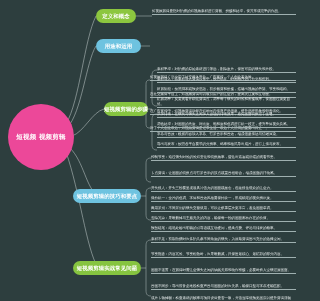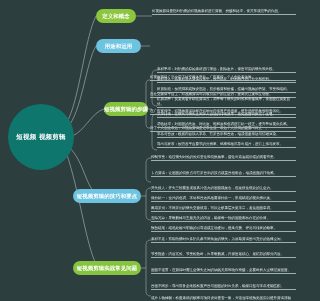--- a/index.html
+++ b/index.html
@@ -9,21 +9,21 @@
     font-family:"DejaVu Sans","Liberation Sans",sans-serif;
     overflow:hidden;position:relative;
   }
   #canvas{position:absolute;inset:0;width:300px;height:301px;}
   svg.wires{position:absolute;left:0;top:0;width:300px;height:301px;pointer-events:none;}
 
   
   .root-node{
     position:absolute;
     width:66px;height:66px;border-radius:50%;
-    background:#0f766e;
+    background:#ec4899;
     display:flex;align-items:center;justify-content:center;
     left:8px;top:104px;
     box-shadow:0 0 0 0 rgba(0,0,0,0);
   }
   .root-label{
     color:#ffffff;font-size:6.5px;font-weight:bold;
     text-align:center;line-height:1.25;letter-spacing:.2px;
     padding:0 3px;word-break:break-all;
   }
 

